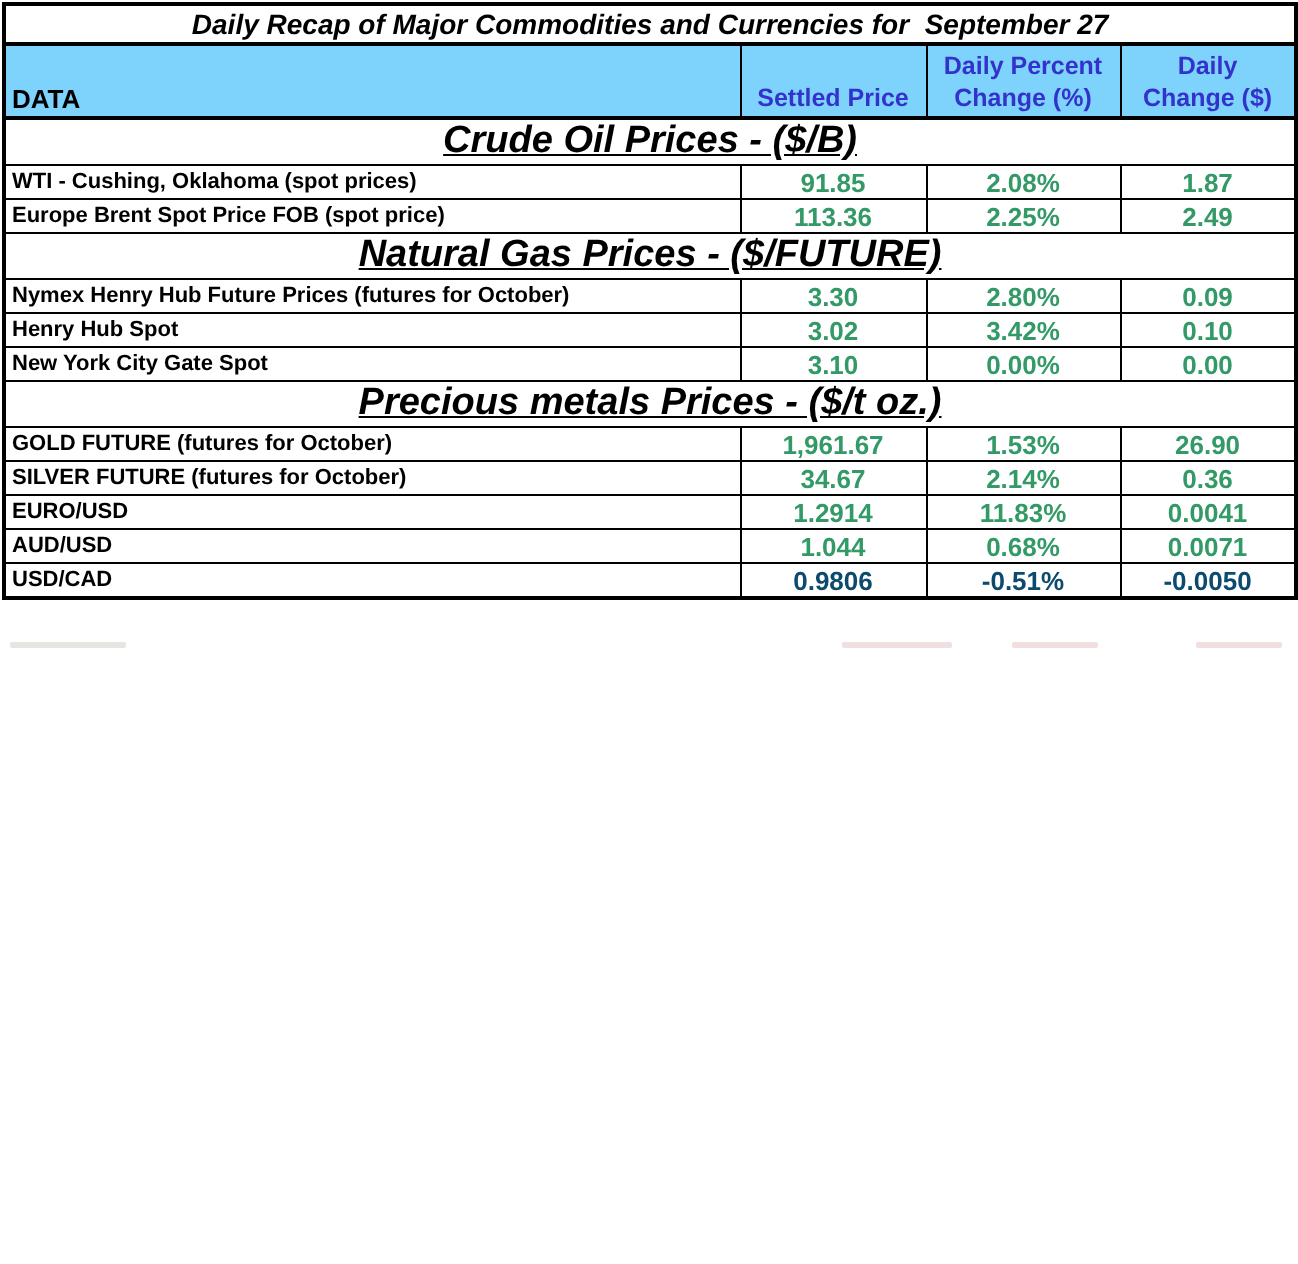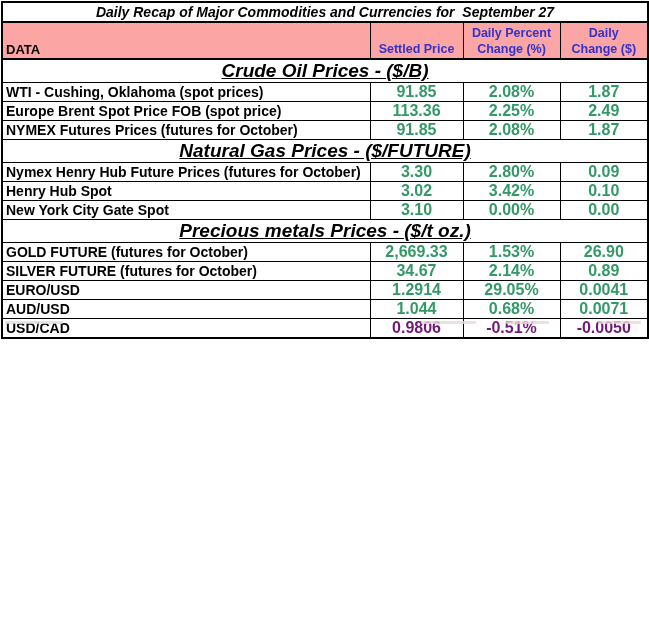--- a/index.html
+++ b/index.html
@@ -39,21 +39,21 @@
     font-weight: bold;
     font-style: italic;
     font-size: 14px;
     color: #000;
     white-space: pre;
   }
   tr.header-row td {
     height: 34px;
     vertical-align: bottom;
     border-bottom: 2px solid #000;
-    background: #fca5a5;
+    background: #7dd3fc;
   }
   td.h-data {
     text-align: left;
     font-weight: bold;
     font-size: 13px;
     color: #000;
     padding-left: 3px;
     padding-bottom: 1px;
     margin-left: 11px;
   }
@@ -77,32 +77,32 @@
     font-style: italic;
     font-size: 19px;
     color: #000;
     text-decoration: underline;
     padding: 0 5px;
   }
   tr.data-row td { height: 16px; vertical-align: middle; }
   td.lbl {
     text-align: left;
     font-weight: bold;
-    font-size: 14px;
+    font-size: 11px;
     color: #000;
     padding-left: 3px;
     white-space: nowrap;
   }
   td.val {
     text-align: center;
     font-weight: bold;
-    font-size: 16px;
+    font-size: 13px;
   }
   td.val.pos { color: #339966; }
-  td.val.neg { color: #701a75; }
+  td.val.neg { color: #0c4a6e; }
 
   .ghost {
     position: absolute;
     height: 3px;
     border-radius: 1px;
     opacity: 0.8;
   }
   .ghost.g-gray { background: #dedeL; background: #dedeDa; background: #dededa; }
   .ghost.g-red  { background: #eed6d6; }
 </style>
@@ -140,26 +140,20 @@
           <td class="val pos">91.85</td>
           <td class="val pos">2.08%</td>
           <td class="val pos">1.87</td>
         </tr>
         <tr class="data-row">
           <td class="lbl">Europe Brent Spot Price FOB (spot price)</td>
           <td class="val pos">113.36</td>
           <td class="val pos">2.25%</td>
           <td class="val pos">2.49</td>
         </tr>
-        <tr class="data-row">
-          <td class="lbl">NYMEX Futures Prices (futures for October)</td>
-          <td class="val pos">91.85</td>
-          <td class="val pos">2.08%</td>
-          <td class="val pos">1.87</td>
-        </tr>
         <tr class="section-row">
           <td colspan="4"><span>Natural Gas Prices -  ($/FUTURE)</span></td>
         </tr>
         <tr class="data-row">
           <td class="lbl">Nymex Henry Hub Future Prices (futures for October)</td>
           <td class="val pos">3.30</td>
           <td class="val pos">2.80%</td>
           <td class="val pos">0.09</td>
         </tr>
         <tr class="data-row">
@@ -172,34 +166,34 @@
           <td class="lbl">New York City Gate Spot</td>
           <td class="val pos">3.10</td>
           <td class="val pos">0.00%</td>
           <td class="val pos">0.00</td>
         </tr>
         <tr class="section-row">
           <td colspan="4"><span>Precious metals Prices -  ($/t oz.)</span></td>
         </tr>
         <tr class="data-row">
           <td class="lbl">GOLD FUTURE (futures for October)</td>
-          <td class="val pos">2,669.33</td>
+          <td class="val pos">1,961.67</td>
           <td class="val pos">1.53%</td>
           <td class="val pos">26.90</td>
         </tr>
         <tr class="data-row">
           <td class="lbl">SILVER FUTURE (futures for October)</td>
           <td class="val pos">34.67</td>
           <td class="val pos">2.14%</td>
-          <td class="val pos">0.89</td>
+          <td class="val pos">0.36</td>
         </tr>
         <tr class="data-row">
           <td class="lbl">EURO/USD</td>
           <td class="val pos">1.2914</td>
-          <td class="val pos">29.05%</td>
+          <td class="val pos">11.83%</td>
           <td class="val pos">0.0041</td>
         </tr>
         <tr class="data-row">
           <td class="lbl">AUD/USD</td>
           <td class="val pos">1.044</td>
           <td class="val pos">0.68%</td>
           <td class="val pos">0.0071</td>
         </tr>
         <tr class="data-row">
           <td class="lbl">USD/CAD</td>

